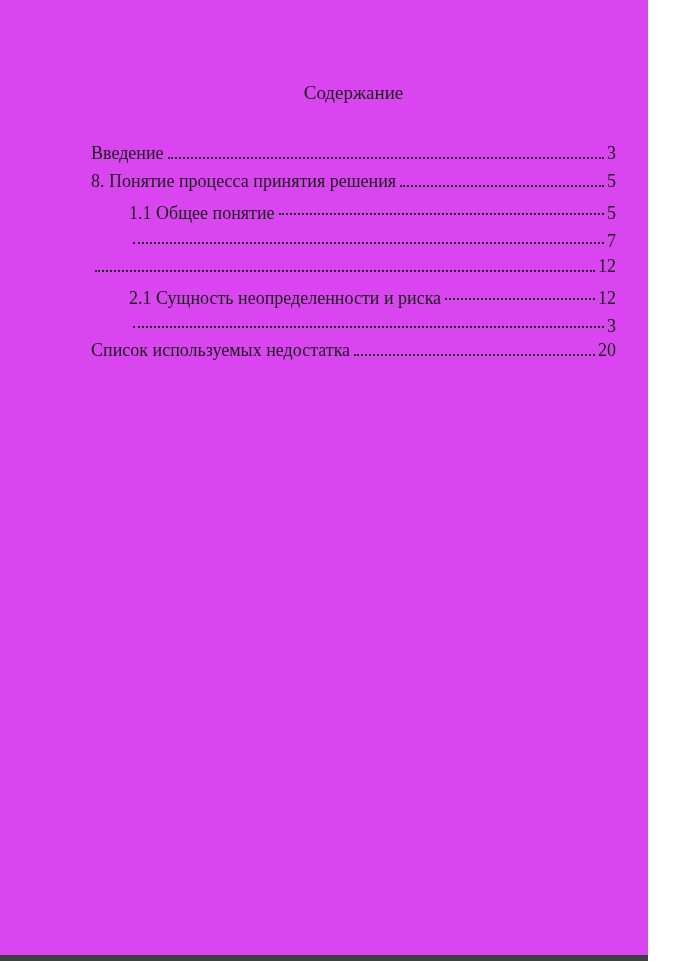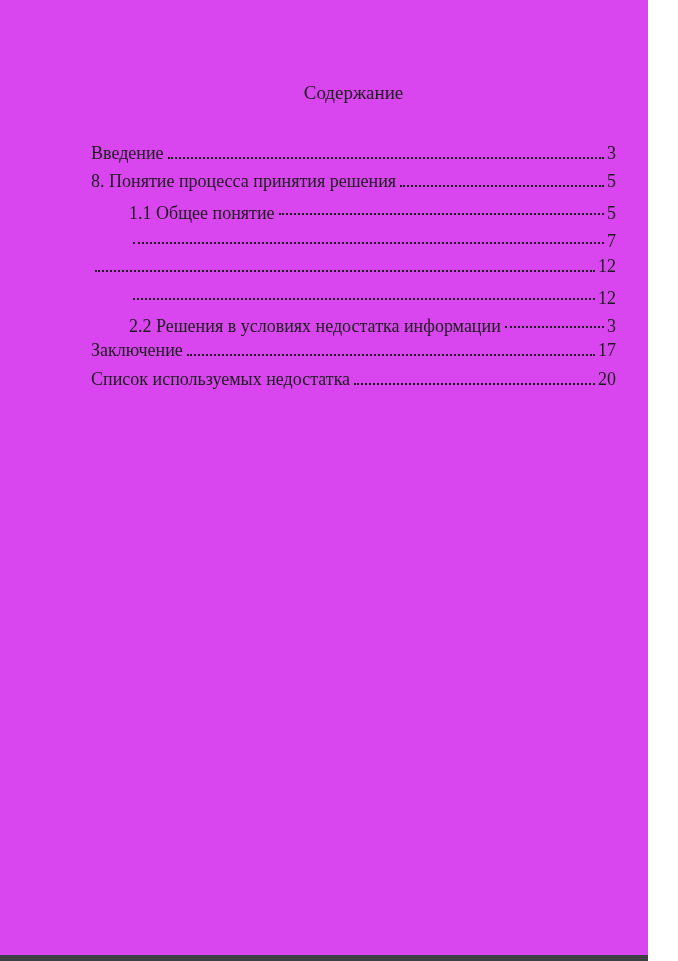--- a/index.html
+++ b/index.html
@@ -85,32 +85,27 @@
       </div>
       <div class="toc-row indent">
         <span class="toc-leader"></span>
         <span class="toc-page">7</span>
       </div>
       <div class="toc-row">
         <span class="toc-leader"></span>
         <span class="toc-page">12</span>
       </div>
       <div class="toc-row indent">
+        <span class="toc-label">2.1 Сущность неопределенности и риска</span>
         <span class="toc-leader"></span>
         <span class="toc-page">12</span>
       </div>
       <div class="toc-row indent">
-        <span class="toc-label">2.2 Решения в условиях недостатка информации</span>
         <span class="toc-leader"></span>
         <span class="toc-page">3</span>
-      </div>
-      <div class="toc-row">
-        <span class="toc-label">Заключение</span>
-        <span class="toc-leader"></span>
-        <span class="toc-page">17</span>
       </div>
       <div class="toc-row">
         <span class="toc-label">Список используемых недостатка</span>
         <span class="toc-leader"></span>
         <span class="toc-page">20</span>
       </div>
     </div>
 
   <div class="page-edge"></div>
 </div>

